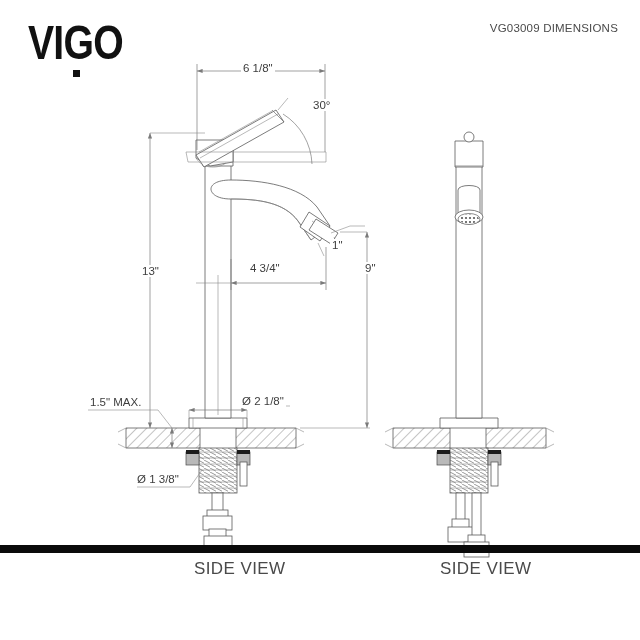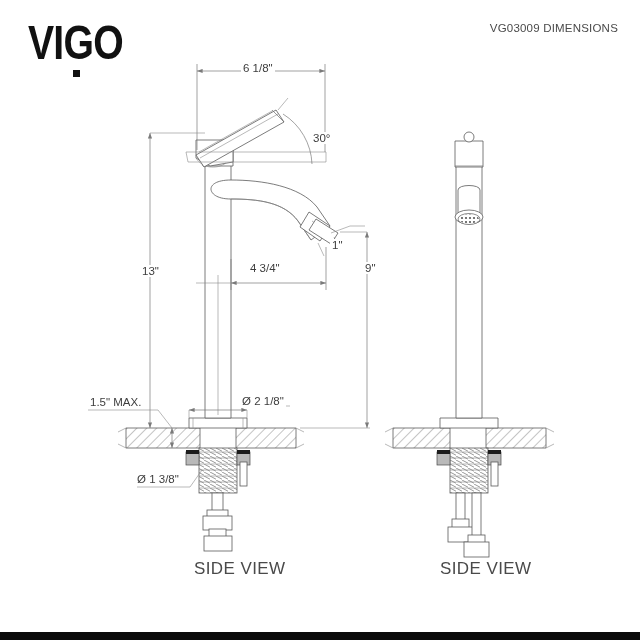--- a/index.html
+++ b/index.html
@@ -1,18 +1,18 @@
 <!DOCTYPE html>
 <html><head>
 <meta charset="utf-8">
 <style>
   html,body{margin:0;padding:0;background:#ffffff;}
   body{width:640px;height:640px;position:relative;overflow:hidden;
        font-family:"Liberation Sans",sans-serif;color:#333;}
-  #sheet{position:absolute;left:0;top:0;width:640px;height:640px;background:#fff;}
+  #sheet{position:absolute;left:0;top:0;width:640px;height:553px;background:#fff;}
   .bottombar{position:absolute;left:0;bottom:0;width:640px;height:8px;background:#0a0a0a;}
 
   
   #logo{position:absolute;left:28px;top:18px;}
   #logo .word{font-family:"Liberation Sans",sans-serif;font-weight:bold;
       font-size:49px;line-height:49px;letter-spacing:-1px;color:#111;
       transform:scaleX(.80);transform-origin:left top;}
   #logo .dot{position:absolute;left:45px;top:52px;width:7px;height:7px;background:#111;}
 
   
@@ -247,21 +247,21 @@
       <g>
         <rect class="wht" x="472" y="493" width="9" height="44"></rect>
         <rect class="wht" x="468" y="535" width="17" height="8"></rect>
         <rect class="wht" x="464" y="542" width="25" height="15"></rect>
       </g>
 
     </g>
   </svg>
 
   <div class="dim" style="left:241px;top:62px;">6 1/8"</div>
-  <div class="dim" style="left:311px;top:99px;margin-top:33px;">30°</div>
+  <div class="dim" style="left:311px;top:99px;">30°</div>
   <div class="dim" style="left:140px;top:265px;">13"</div>
   <div class="dim" style="left:248px;top:262px;">4 3/4"</div>
   <div class="dim" style="left:330px;top:239px;">1"</div>
   <div class="dim" style="left:363px;top:262px;">9"</div>
   <div class="dim" style="left:88px;top:396px;">1.5" MAX.</div>
   <div class="dim" style="left:240px;top:395px;">Ø 2 1/8"</div>
   <div class="dim" style="left:135px;top:473px;">Ø 1 3/8"</div>
 
   <div class="caption" style="left:194px;top:559px;">SIDE VIEW</div>
   <div class="caption" style="left:440px;top:559px;">SIDE VIEW</div>

